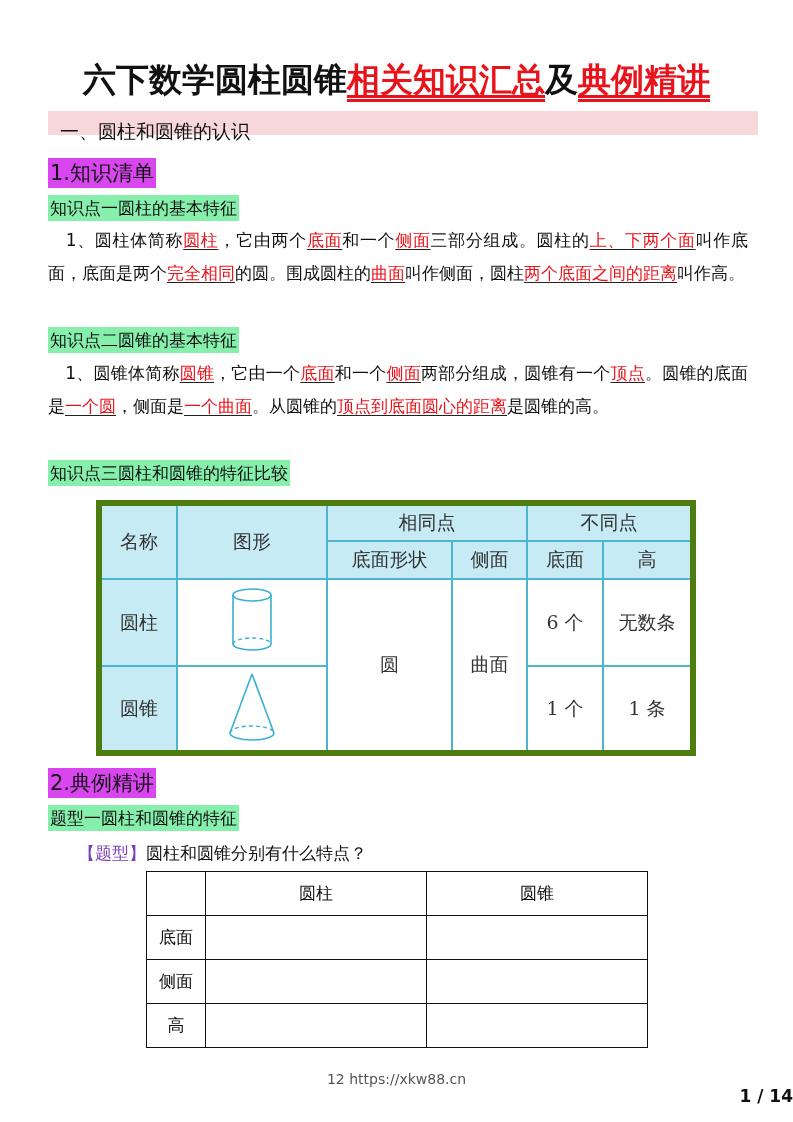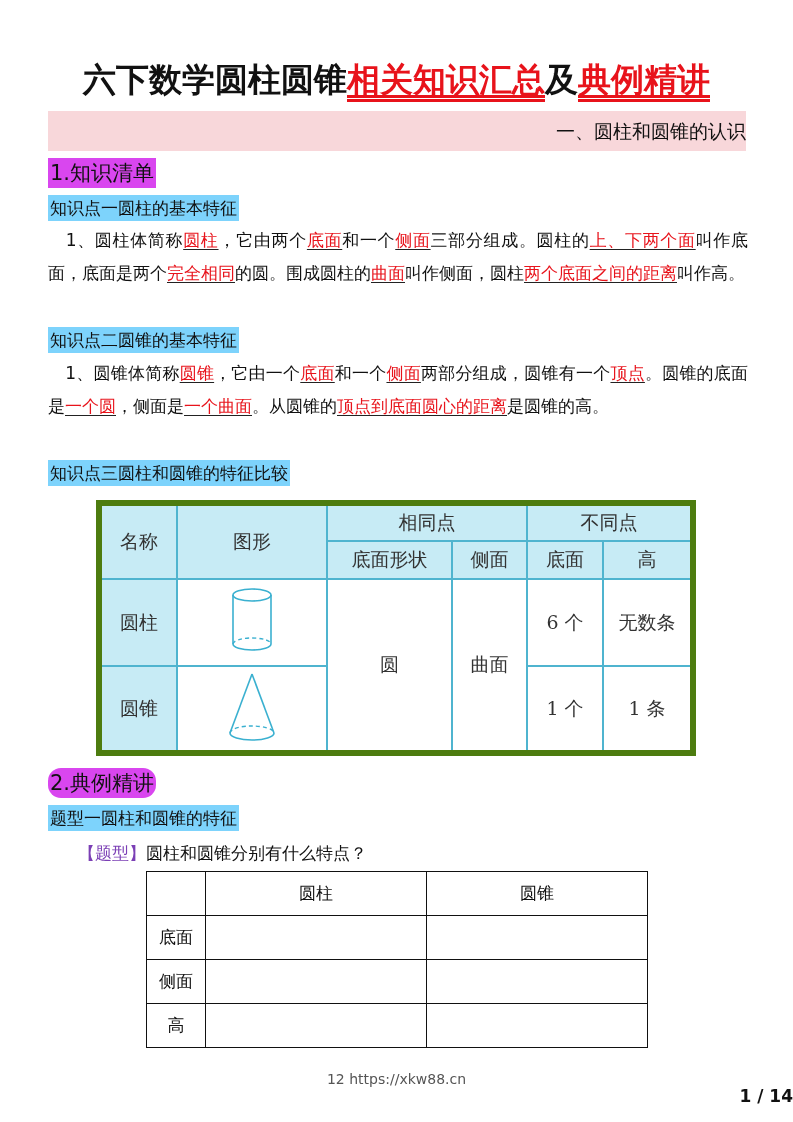--- a/index.html
+++ b/index.html
@@ -3,24 +3,24 @@
 <meta charset="utf-8">
 <style>
   html,body{margin:0;padding:0;background:#ffffff;}
   body{width:793px;height:1122px;position:relative;overflow:hidden;
        font-family:"DejaVu Sans","Liberation Sans",sans-serif;color:#111;}
   .page{position:absolute;left:0;top:0;width:793px;height:1122px;}
   .title{position:absolute;left:0;width:793px;top:58px;text-align:center;
          font-size:33px;font-weight:bold;letter-spacing:0px;line-height:44px;}
   .title .red{color:#e8131b;text-decoration:underline;text-decoration-style:double;
               text-decoration-color:#e8131b;text-underline-offset:4px;}
-  .section-bar{position:absolute;left:48px;top:111px;width:698px;height:40px;
-               background:#f8d7da;text-align:right;font-size:19px;line-height:40px;}
+  .section-bar{position:absolute;left:48px;top:111px;width:698px;height:24px;
+               background:#f8d7da;text-align:left;font-size:19px;line-height:40px;padding-left:12px;}
   .h1{position:absolute;left:48px;font-size:21px;line-height:30px;background:#d946ef;padding:0 2px;}
-  .h2{position:absolute;left:48px;font-size:17px;line-height:26px;background:#7dd3fc;padding:0 2px;}
+  .h2{position:absolute;left:48px;font-size:17px;line-height:26px;background:#86efac;padding:0 2px;}
   .para{position:absolute;left:48px;width:700px;font-size:17px;line-height:33px;text-align:justify;}
   .para .u{color:#e8131b;text-decoration:underline;text-decoration-color:#222;text-underline-offset:3px;}
   .cmp{position:absolute;left:96px;top:500px;width:600px;height:253px;border-collapse:collapse;
        border:6px solid #4d7c0f;font-family:"DejaVu Serif","Liberation Serif",serif;font-size:19px;color:#333;}
   .cmp td{border:2px solid #4fb4cf;text-align:center;vertical-align:middle;padding:0;}
   .cmp .hd{background:#c7ebf5;}
   .cmp .nm{background:#c7ebf5;}
   .ex{position:absolute;left:146px;top:871px;width:502px;height:177px;border-collapse:collapse;
       border:1.5px solid #111;font-size:17px;}
   .ex td{border:1.5px solid #111;text-align:center;padding:0;}
@@ -89,21 +89,21 @@
           <path d="M3 62 A22 7 0 0 0 47 62" fill="none" stroke="#3ab0d0" stroke-width="1.6"></path>
           <path d="M3 62 A22 7 0 0 1 47 62" fill="none" stroke="#3ab0d0" stroke-width="1.4" stroke-dasharray="4 3"></path>
         </svg>
       </td>
       <td>1 个</td>
       <td>1 条</td>
     </tr>
   </tbody>
     </table>
 
-  <div class="h1" style="top:768px;border-radius:13px;">2.典例精讲</div>
+  <div class="h1" style="top:768px;">2.典例精讲</div>
   <div class="h2" style="top:805px;text-align:center;">题型一圆柱和圆锥的特征</div>
 
   <div class="q">
     <span class="tag">【题型】</span><span>圆柱和圆锥分别有什么特点？</span>
   </div>
 
   <table class="ex">
     <tbody>
         <tr style="height:44px;">
       <td style="width:58px;"></td>

